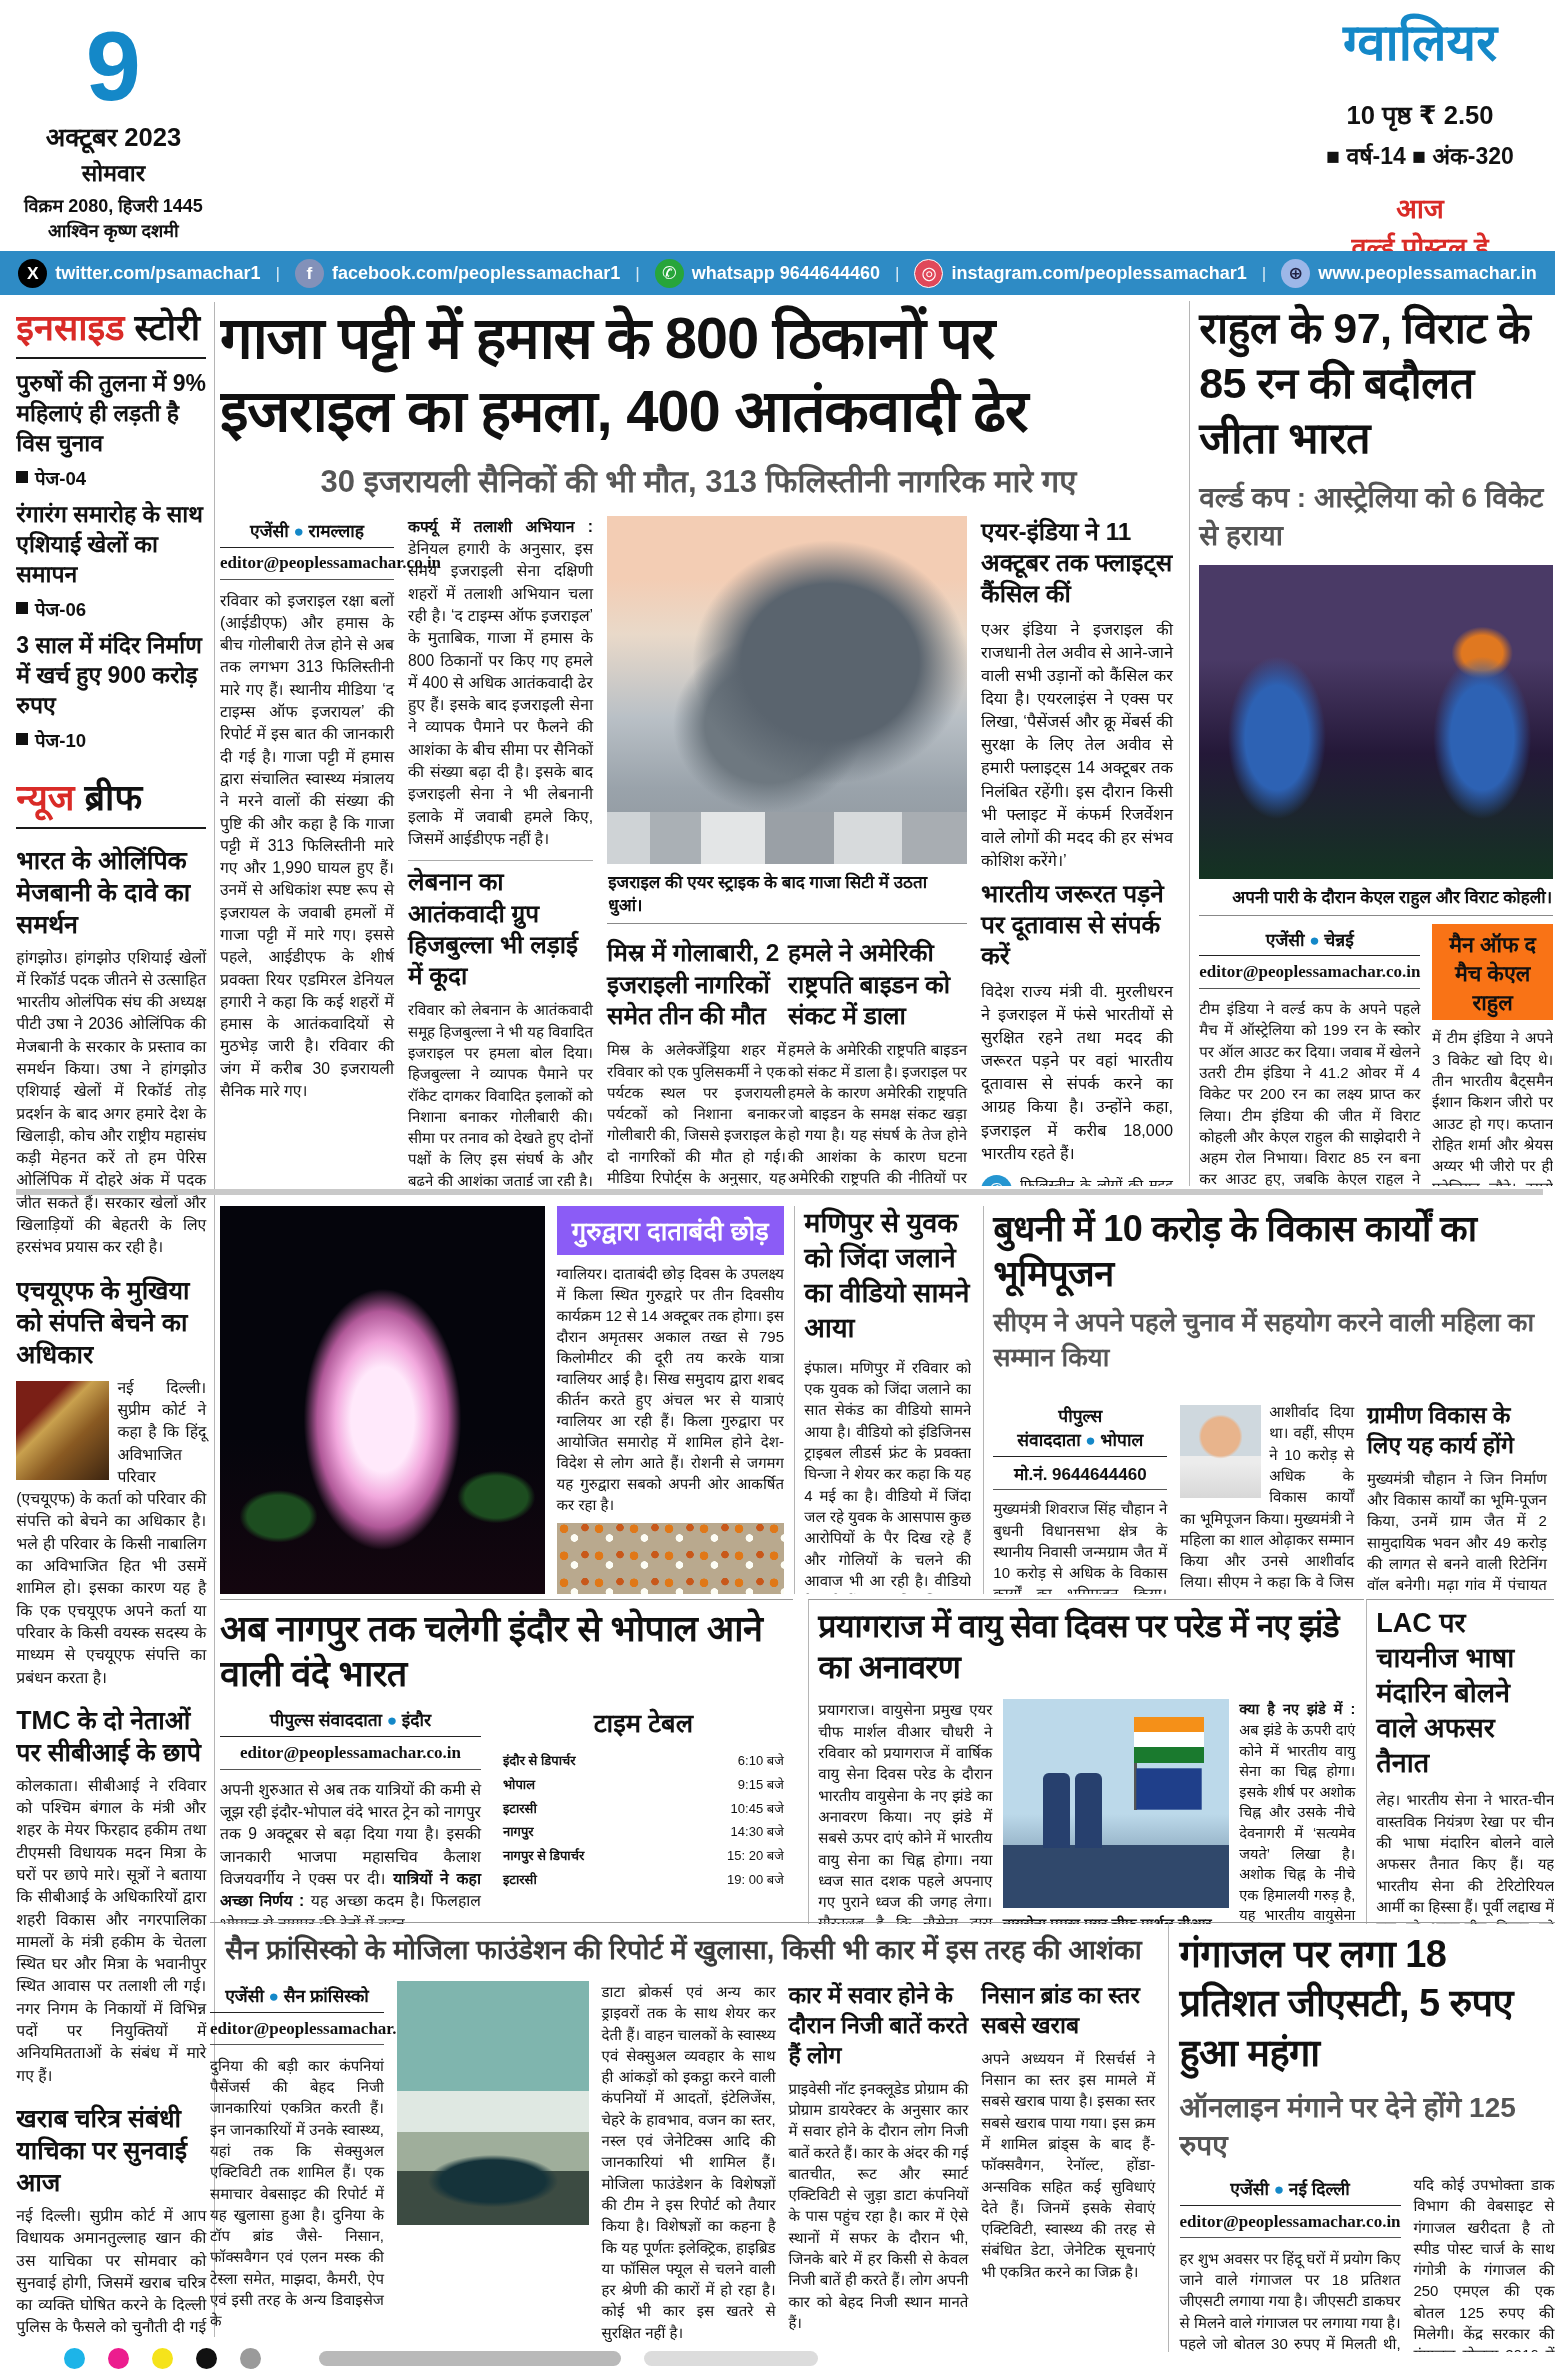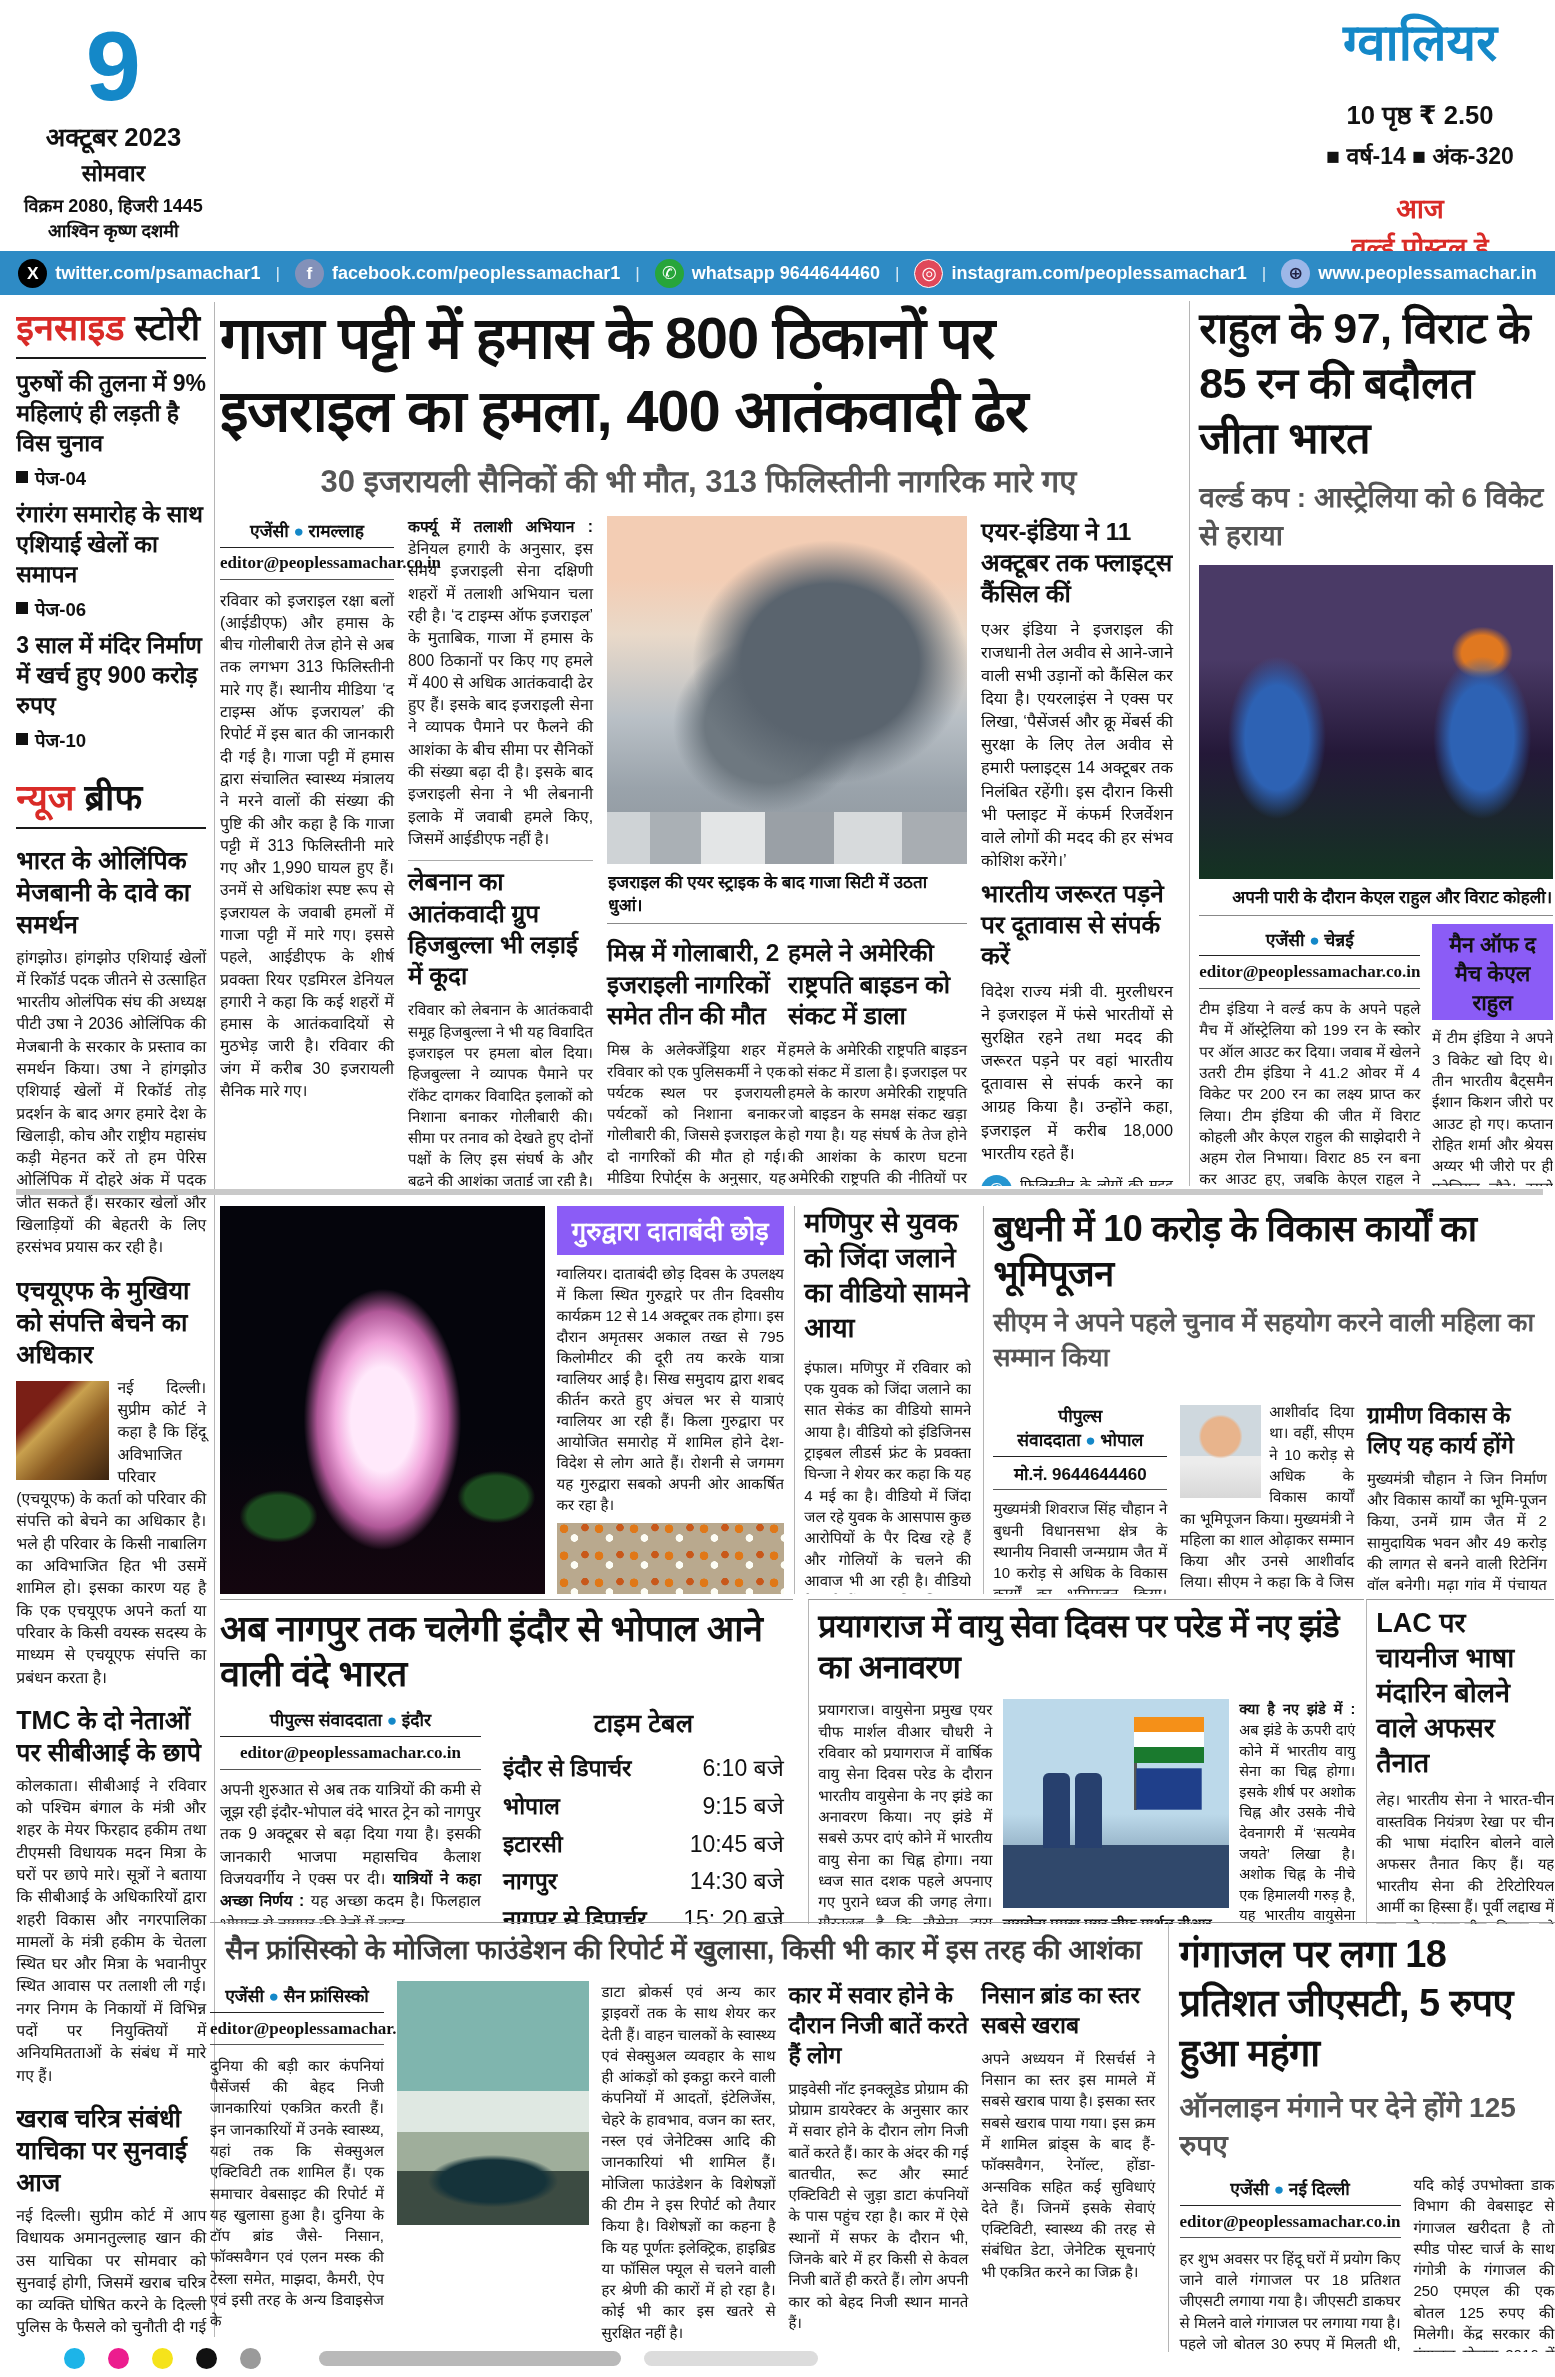--- a/index.html
+++ b/index.html
@@ -73,21 +73,21 @@
   
   .cricket{left:1189px;top:301px;width:354px;height:885px;border-left:0.6px solid #b5b5b5;padding-left:9.3px;overflow:hidden;}
   .cri-hl{font-size:43px;line-height:1.28;font-weight:800;letter-spacing:-0.6px;}
   .cri-sub{font-size:28px;font-weight:800;color:#565656;margin-top:10.5px;}
   .cri-photo{height:314px;margin-top:12.8px;background:
      radial-gradient(ellipse 70px 116px at 22% 55%,#2d62b4 0 45%,rgba(45,98,180,0) 70%),
      radial-gradient(ellipse 70px 116px at 80% 55%,#2d62b4 0 45%,rgba(45,98,180,0) 70%),
      radial-gradient(ellipse 41px 35px at 80% 28%,#e07820 0 50%,rgba(224,120,32,0) 75%),
      linear-gradient(180deg,#4a3a66 0 30%,#241838 60%,#143322 100%);}
   .cri-grid{display:grid;grid-template-columns:1fr 1fr;gap:11.6px;margin-top:8.1px;}
-  .mom-band{background:#8b5cf6;font-size:21.5px;font-weight:800;text-align:center;padding:4.6px 2.3px;margin-bottom:7px;}
+  .mom-band{background:#f97316;font-size:21.5px;font-weight:800;text-align:center;padding:4.6px 2.3px;margin-bottom:7px;}
   
   .band{left:16.3px;top:1189px;width:1527px;height:5.8px;background:#c9c9c9;}
   
   .gurudwara{left:220px;top:1206px;width:564px;height:388px;overflow:hidden;display:flex;gap:11.6px;}
   .gur-photo{flex:0 0 325px;background:
      radial-gradient(ellipse 105px 174px at 50% 55%,#ffe9fb 0 30%,#f2a8dd 45%,#b05898 62%,rgba(0,0,0,0) 75%),
      radial-gradient(ellipse 52px 35px at 18% 80%,#1d4d20 0 60%,rgba(0,0,0,0) 75%),
      radial-gradient(ellipse 52px 35px at 85% 75%,#1d4d20 0 60%,rgba(0,0,0,0) 75%),
      linear-gradient(180deg,#05050c 0 60%,#14060f 100%);}
   .gur-right{flex:1;display:flex;flex-direction:column;}
@@ -107,21 +107,21 @@
   .phone-line{font-size:17px;font-weight:700;text-align:center;padding:4.6px 0;border-bottom:0.6px solid #555;margin-bottom:8.1px;}
   .cm-photo{float:left;width:81px;height:93px;margin:3.5px 8.1px 3.5px 0;background:
      radial-gradient(circle at 50% 34%,#e8b48c 0 26%,rgba(0,0,0,0) 30%),
      linear-gradient(180deg,#cfd8de 0 55%,#ececec 55% 62%,#d8d8d8 100%);}
   .col3-title{font-size:23px;font-weight:800;line-height:1.3;margin-bottom:7px;}
   
   .vande{left:220px;top:1599px;width:573px;height:318px;border-top:0.6px solid #999;padding-top:5.8px;overflow:hidden;}
   .van-hl{font-size:36px;font-weight:800;line-height:1.25;letter-spacing:-0.6px;}
   .van-grid{display:grid;grid-template-columns:261px 290px;gap:17.4px;margin-top:9.3px;}
   .tt-title{font-size:25.6px;font-weight:800;text-align:center;margin-bottom:8.1px;}
-  .tt-row{display:flex;justify-content:space-between;font-size:23px;padding:2.9px 4.6px;align-items:center;}
+  .tt-row{display:flex;justify-content:space-between;font-size:13px;padding:2.9px 4.6px;align-items:center;}
   .tt-row .st{font-weight:700;}
   .tt-row.dep .st{font-weight:800;}
   .prayag{left:808px;top:1599px;width:546px;height:318px;border-top:0.6px solid #999;border-left:0.6px solid #b5b5b5;padding:5.8px 0 0 9.3px;overflow:hidden;}
   .pra-hl{font-size:32px;font-weight:800;line-height:1.3;letter-spacing:-0.6px;}
   .pra-grid{display:grid;grid-template-columns:174px 226px 116px;gap:10.5px;margin-top:10.5px;}
   .flag-photo{height:209px;position:relative;background:linear-gradient(180deg,#bcd9ea 0 55%,#9bb8cc 70%,#30486b 70% 100%);}
   .flag-pole{position:absolute;left:58%;top:17.4px;width:3.5px;height:93px;background:#555;}
   .flag{position:absolute;left:58%;top:17.4px;width:70px;height:46px;
      background:linear-gradient(180deg,#f59018 0 33%,#fff 33% 66%,#1a7a2e 66% 100%);box-shadow:0 49px 0 -2.3px #1f3f8a;}
   .officer{position:absolute;bottom:60px;width:27px;height:75px;background:#27406e;border-radius:5.8px 5.8px 0 0;}

